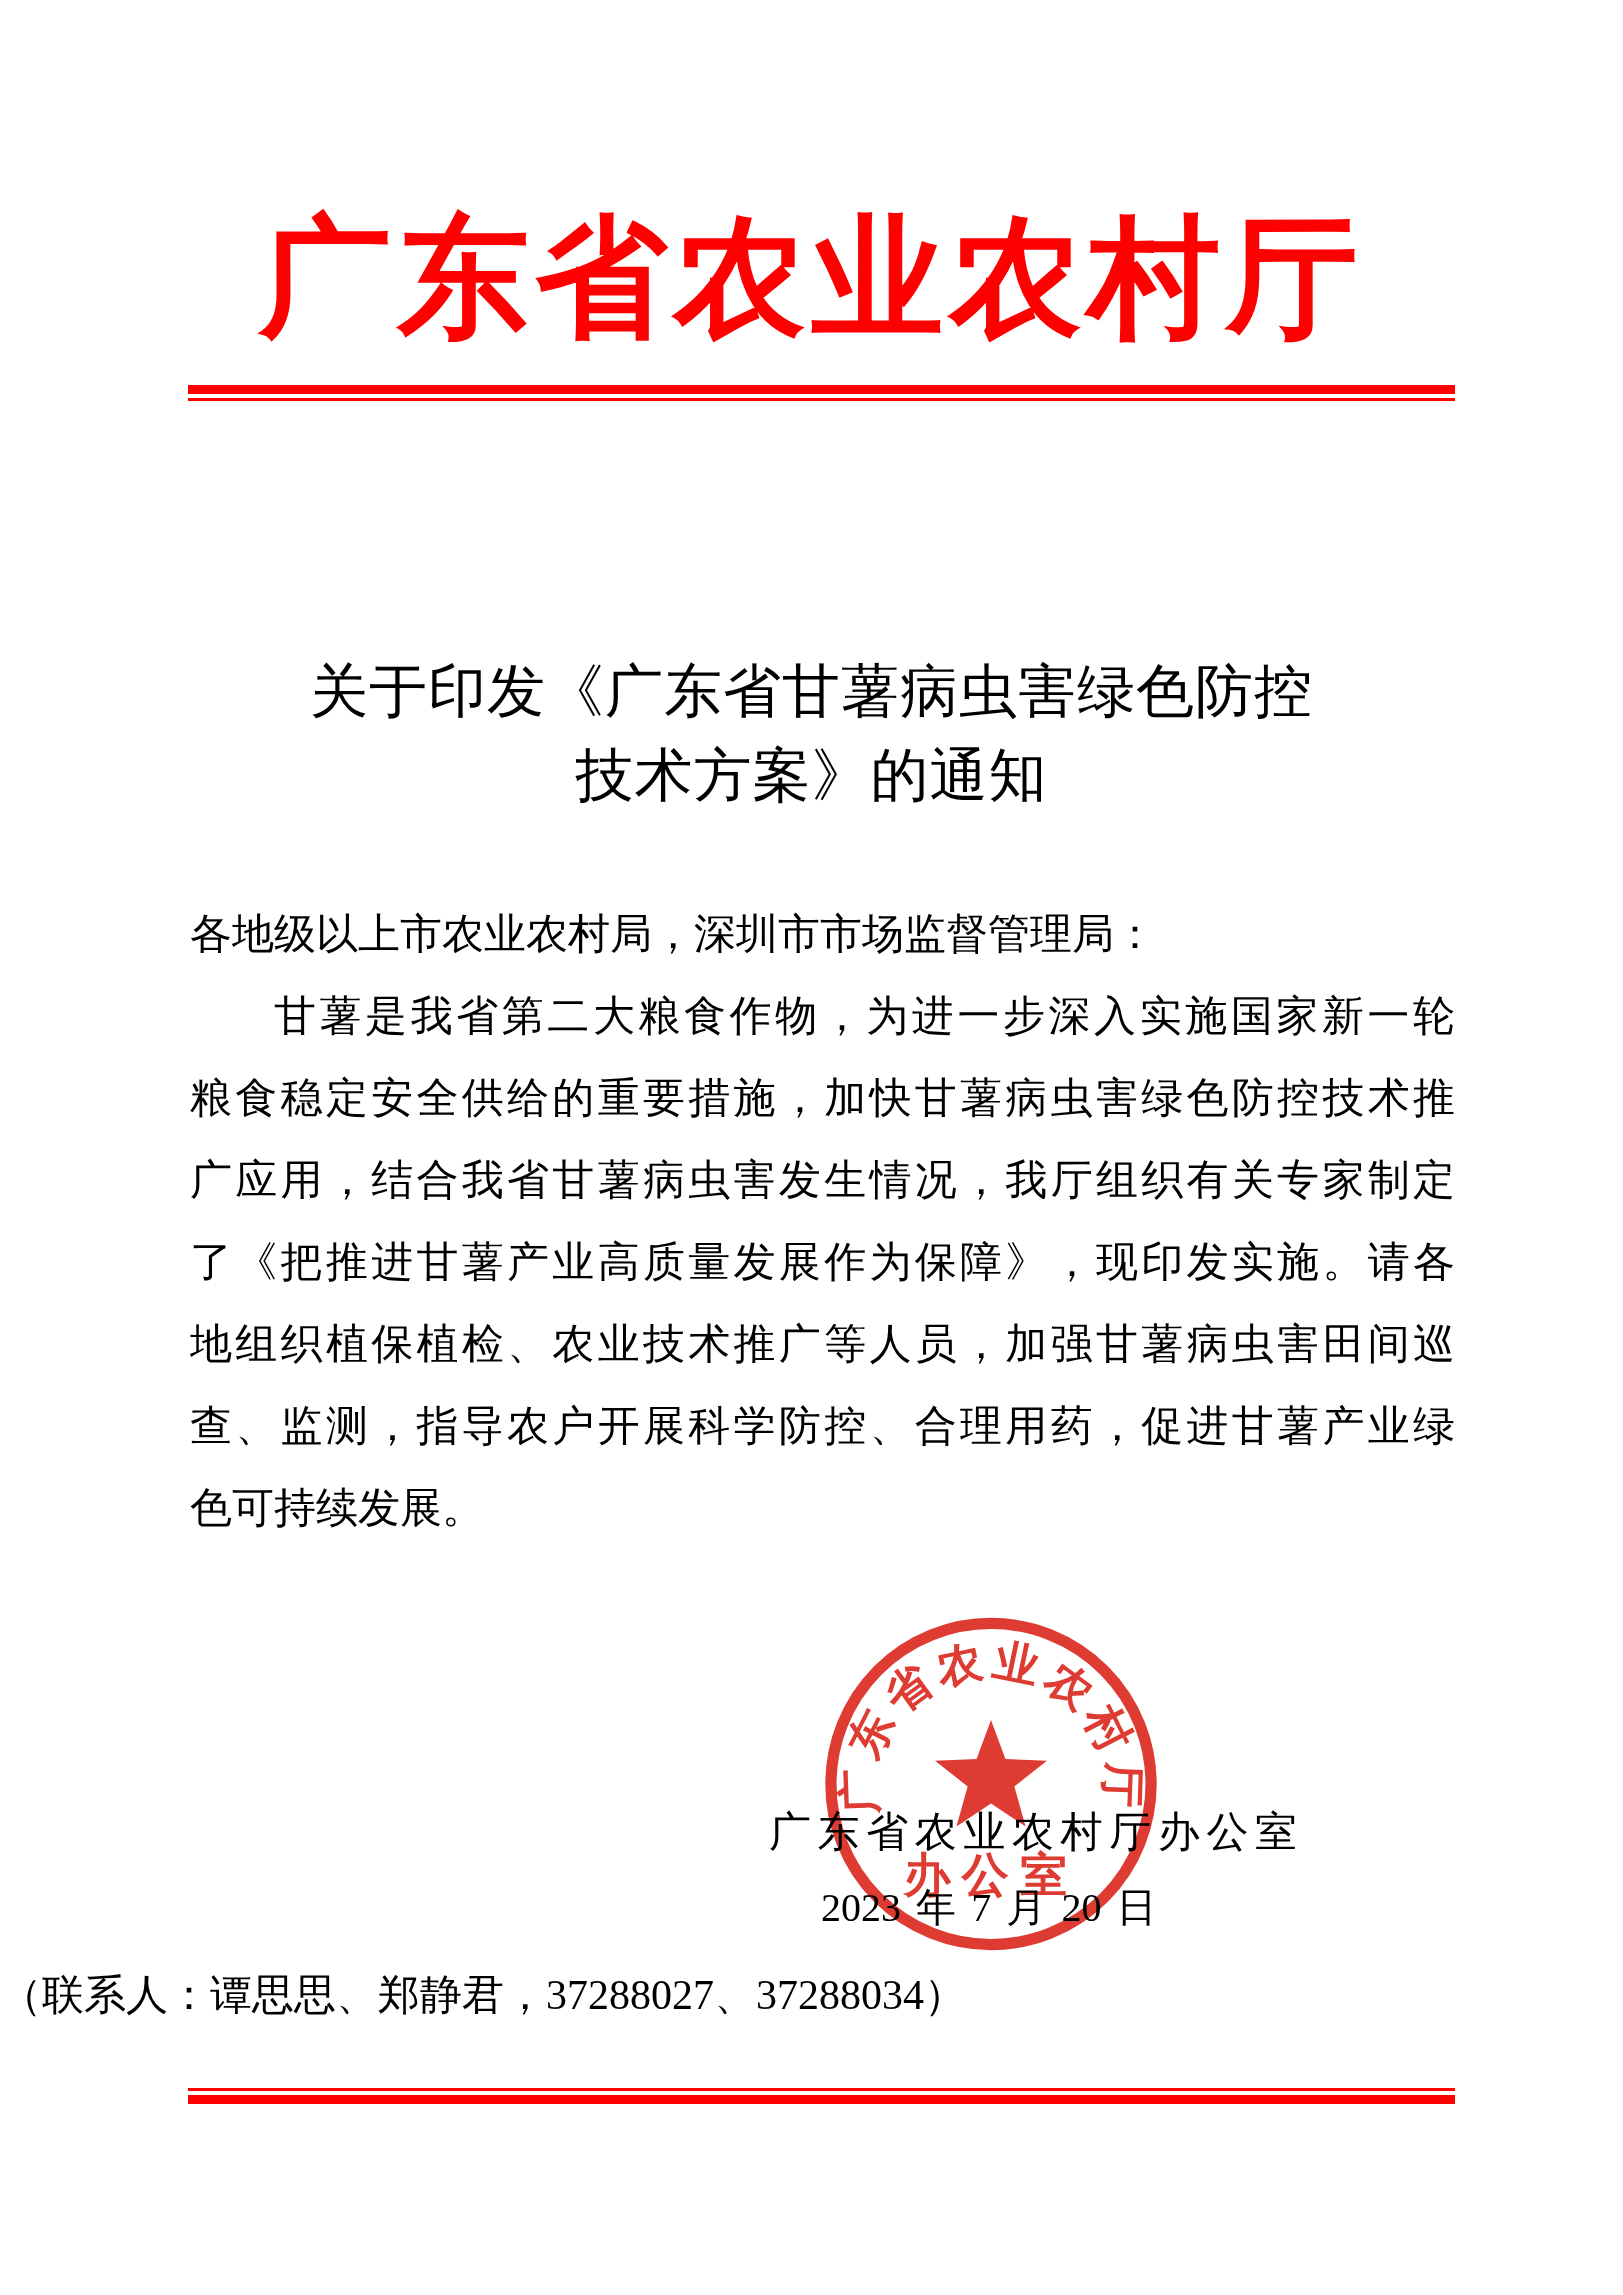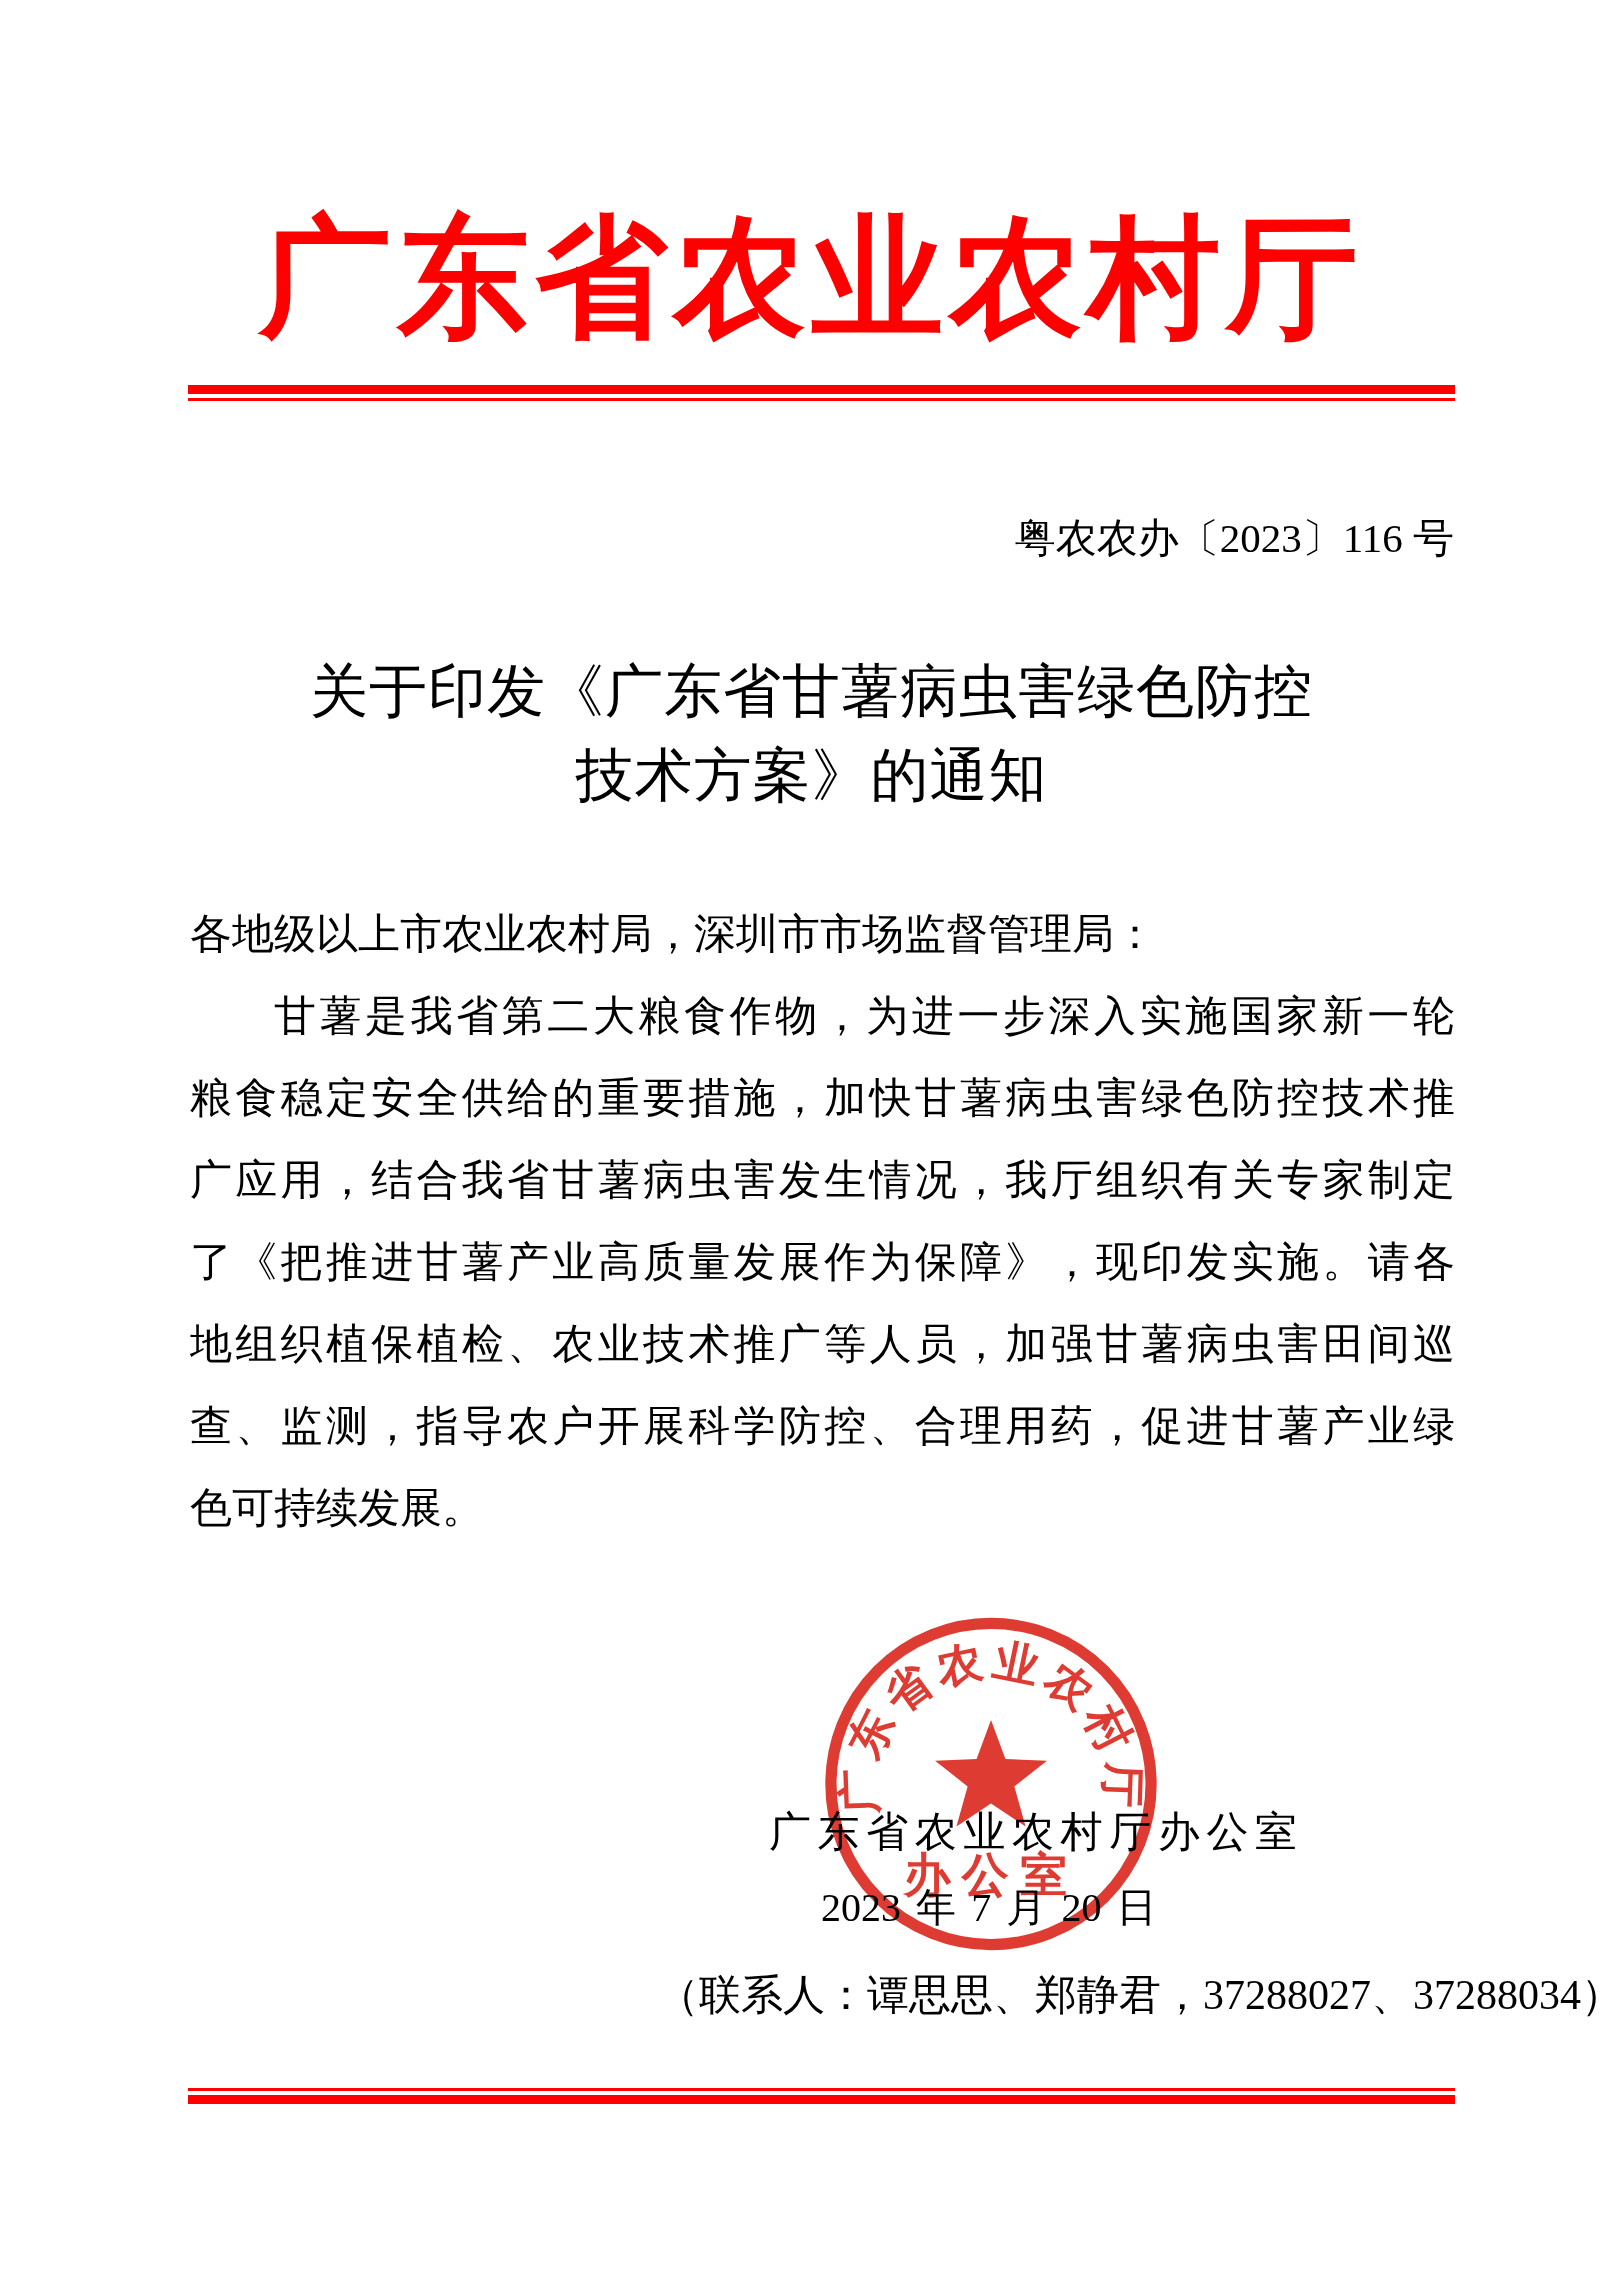--- a/index.html
+++ b/index.html
@@ -85,21 +85,21 @@
   .sig-date{
     position:absolute;
     top:1880px; left:821px;
     font-size:40px;
     word-spacing:5.1px;
     white-space:nowrap;
   }
   .contact-line{
     position:absolute;
     top:1967px; left:0; width:100%;
-    text-align:right;
+    text-align:left;
     font-size:42px;
     white-space:nowrap;
   }
   
   .seal{
     position:absolute;
     left:817px; top:1605px;
     width:348px; height:358px;
     mix-blend-mode:multiply;
     opacity:.92;
@@ -114,21 +114,20 @@
 
 <div class="page">
 
   <div class="agency-title">广东省农业农村厅</div>
 
   <div class="divider divider-top">
     <div class="thick"></div>
     <div class="thin"></div>
   </div>
 
-  <div class="doc-number">粤农农办〔2023〕116 号</div>
 
   <div class="notice-title">
     <div>关于印发《广东省甘薯病虫害绿色防控</div>
     <div>技术方案》的通知</div>
   </div>
 
   <div class="body-block">
       <div class="bline">各地级以上市农业农村局，深圳市市场监督管理局：</div>
       <div class="bline just" style="text-indent: 2em;">甘薯是我省第二大粮食作物，为进一步深入实施国家新一轮</div>
       <div class="bline just">粮食稳定安全供给的重要措施，加快甘薯病虫害绿色防控技术推</div>

